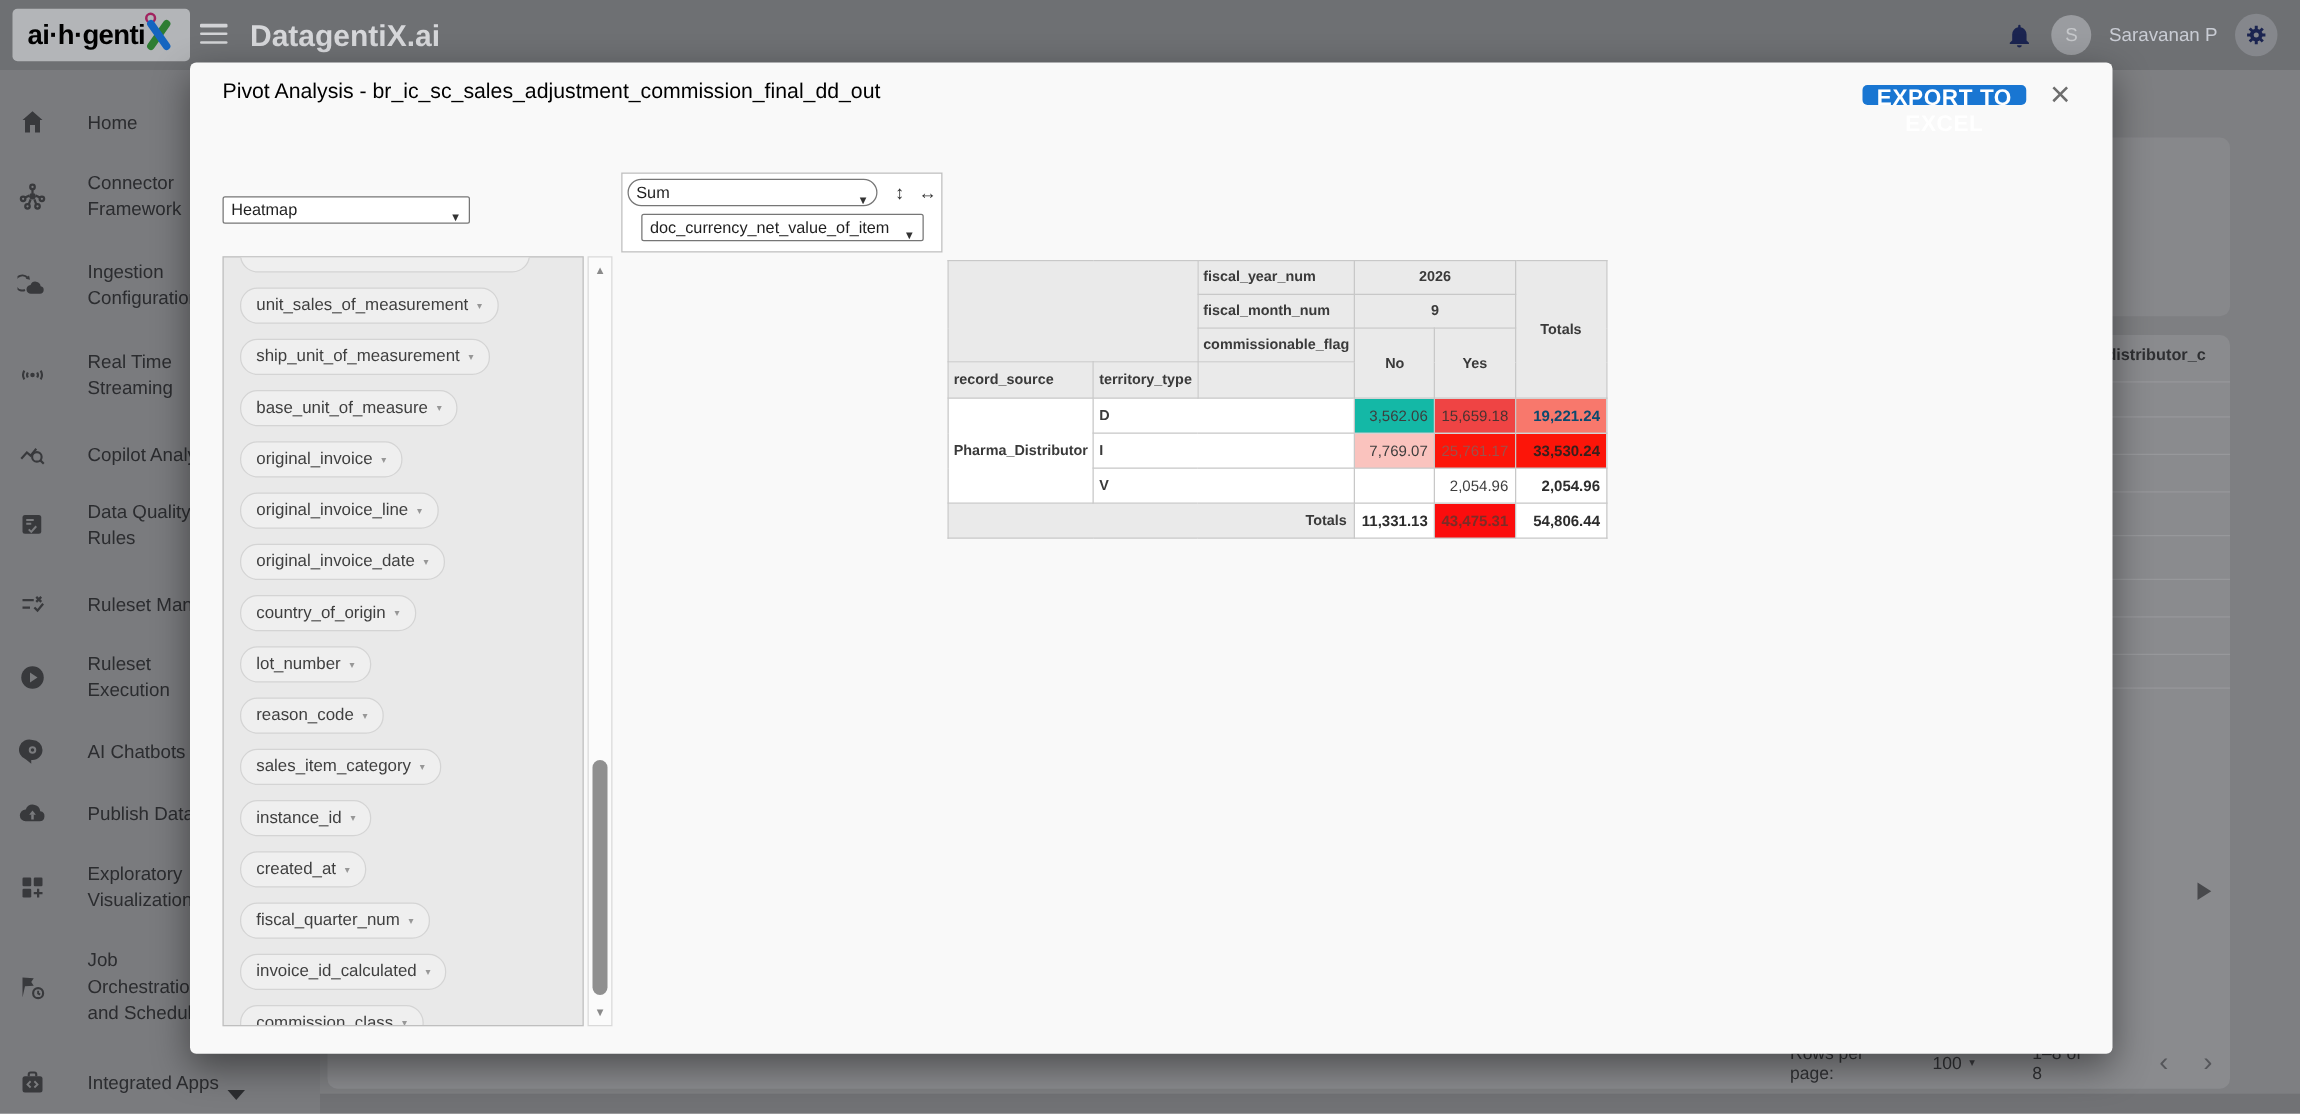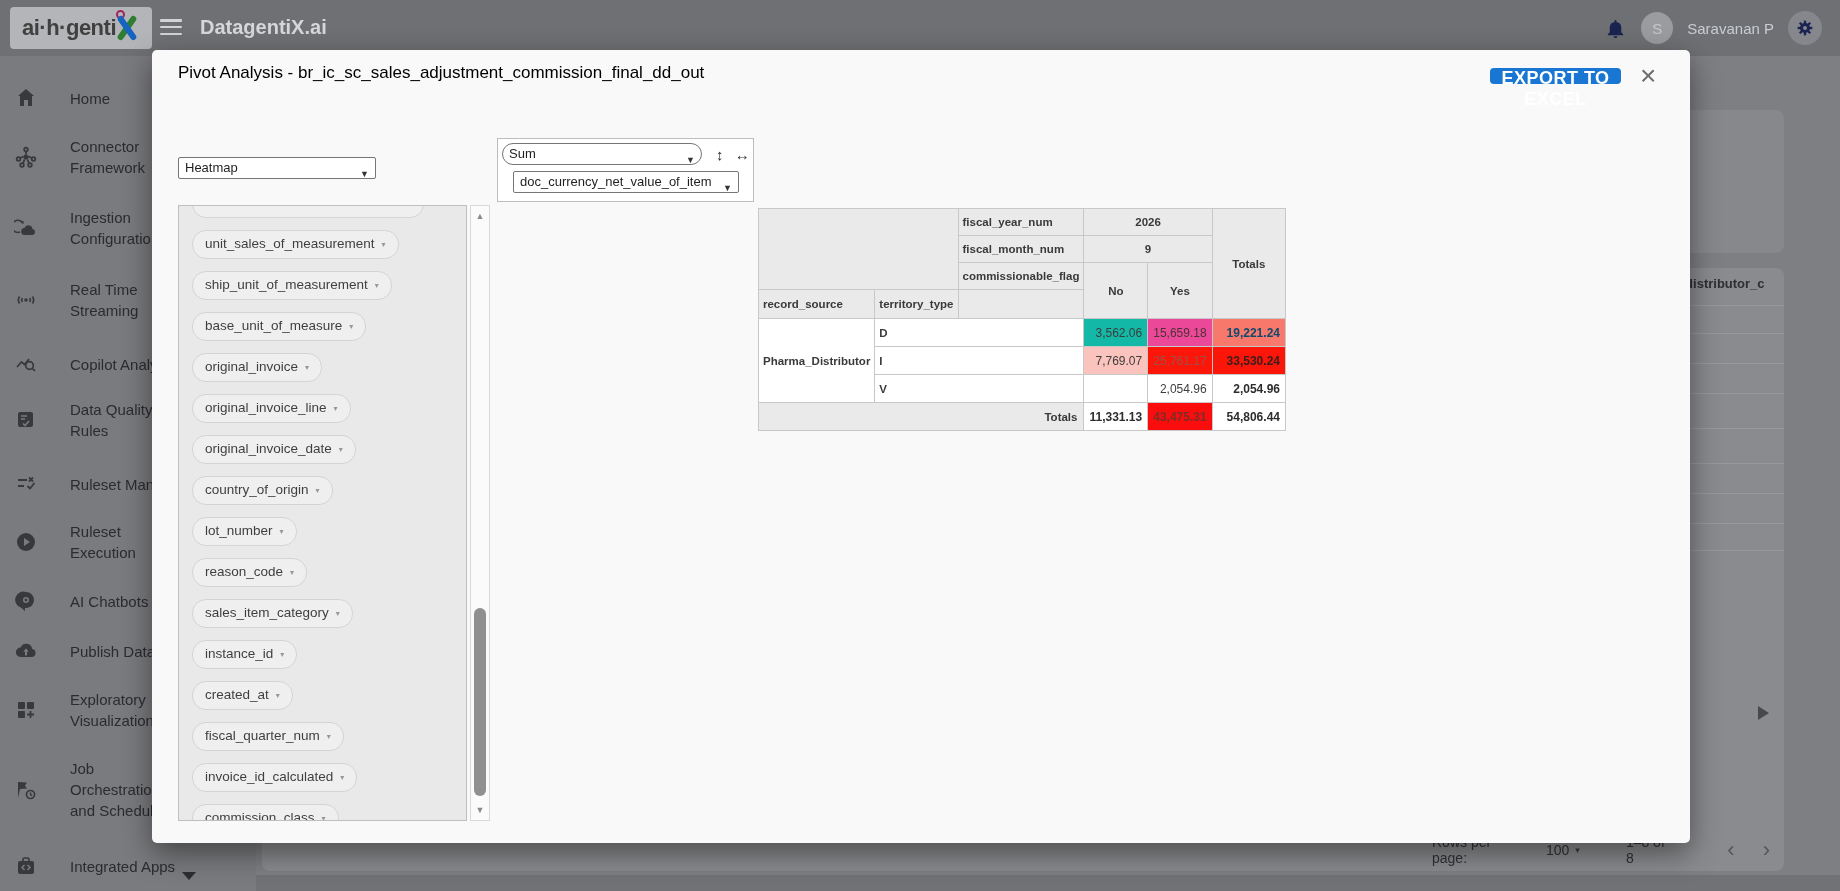--- a/index.html
+++ b/index.html
@@ -3,29 +3,29 @@
 <meta charset="utf-8">
 <style>
   * { margin:0; padding:0; box-sizing:border-box; }
   html,body { width:1840px; height:891px; font-family:"Liberation Sans", sans-serif; }
   #root { position:relative; width:1840px; height:891px; background:#7e7f82; overflow:hidden; }
 
   
   .app-header { position:absolute; left:0; top:0; width:1840px; height:56px; background:#6e7073; z-index:2; }
   .logo-box { position:absolute; left:10px; top:7px; width:142px; height:42px; background:#b3b5b8; border-radius:4px;
               display:flex; align-items:center; justify-content:center; }
-  .logo-text { font-size:22px; font-weight:800; color:#404040; letter-spacing:-0.5px; }
+  .logo-text { font-size:22px; font-weight:800; color:#000000; letter-spacing:-0.5px; }
   .logo-x-wrap { position:relative; width:26px; height:30px; margin-left:-2px; }
   .logo-x-bar { position:absolute; width:6px; height:28px; border-radius:3px; top:1px; }
   .logo-x-bar.g { left:10px; transform:rotate(35deg); background:#2e7d32; }
   .logo-x-bar.b { left:10px; transform:rotate(-35deg); background:#1565c0; }
   .logo-x-ring { position:absolute; left:2px; top:-3px; width:9px; height:9px; border:2.5px solid #a1235f; border-radius:50%; }
   .hamburger { position:absolute; left:160px; top:19px; width:22px; height:18px; cursor:pointer; }
   .hamburger span { display:block; width:22px; height:2.6px; background:#d2d3d6; margin-bottom:4.2px; border-radius:1px; }
-  .app-title { position:absolute; left:200px; top:16px; font-size:20px; font-weight:700; color:#d6d7da; }
+  .app-title { position:absolute; left:200px; top:16px; font-size:24px; font-weight:700; color:#d6d7da; }
   .header-right { position:absolute; right:18px; top:0; height:56px; display:flex; align-items:center; gap:14px; }
   .bell-icon svg { width:23px; height:23px; display:block; }
   .avatar { width:32px; height:32px; border-radius:50%; background:#9a9ca0; color:#c6c8cb; font-size:15px;
             display:flex; align-items:center; justify-content:center; }
   .user-name { font-size:15px; color:#c9ccd4; }
   .gear-circle { width:34px; height:34px; border-radius:50%; background:#85878c; display:flex; align-items:center; justify-content:center; }
   .gear-circle svg { width:22px; height:22px; display:block; }
 
   
   .sidebar { position:absolute; left:0; top:56px; width:256px; height:835px; background:#7a7b7e; z-index:1; }
@@ -426,21 +426,21 @@
         </tr>
         <tr class="hr4">
           <th>record_source</th>
           <th>territory_type</th>
           <th></th>
         </tr>
         <tr class="dr">
           <th rowspan="3" class="rowhead">Pharma_Distributor</th>
           <th colspan="2" class="rowhead">D</th>
           <td style="background: #14b8a6; color: rgb(61, 61, 61);">3,562.06</td>
-          <td style="background: #ec4899; color: rgb(74, 51, 49);">15,659.18</td>
+          <td style="background: #ef4444; color: rgb(74, 51, 49);">15,659.18</td>
           <td class="bold" style="background: rgb(248, 120, 108); color: #0c4a6e;">19,221.24</td>
         </tr>
         <tr class="dr">
           <th colspan="2" class="rowhead">I</th>
           <td style="background: rgb(250, 195, 190); color: rgb(61, 61, 61);">7,769.07</td>
           <td style="background: rgb(252, 21, 9); color: rgb(156, 82, 75);">25,761.17</td>
           <td class="bold" style="background: rgb(252, 21, 9); color: rgb(56, 32, 29);">33,530.24</td>
         </tr>
         <tr class="dr">
           <th colspan="2" class="rowhead">V</th>

